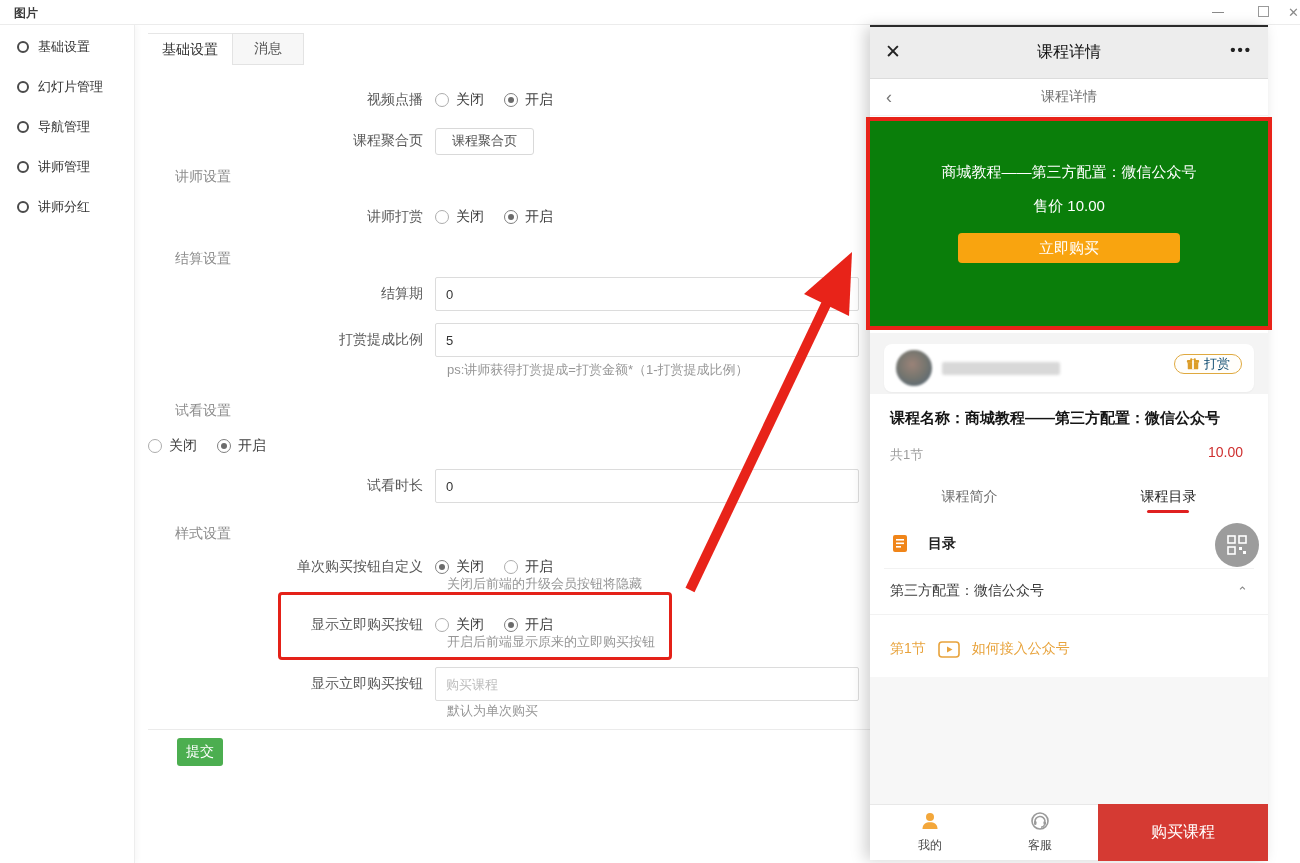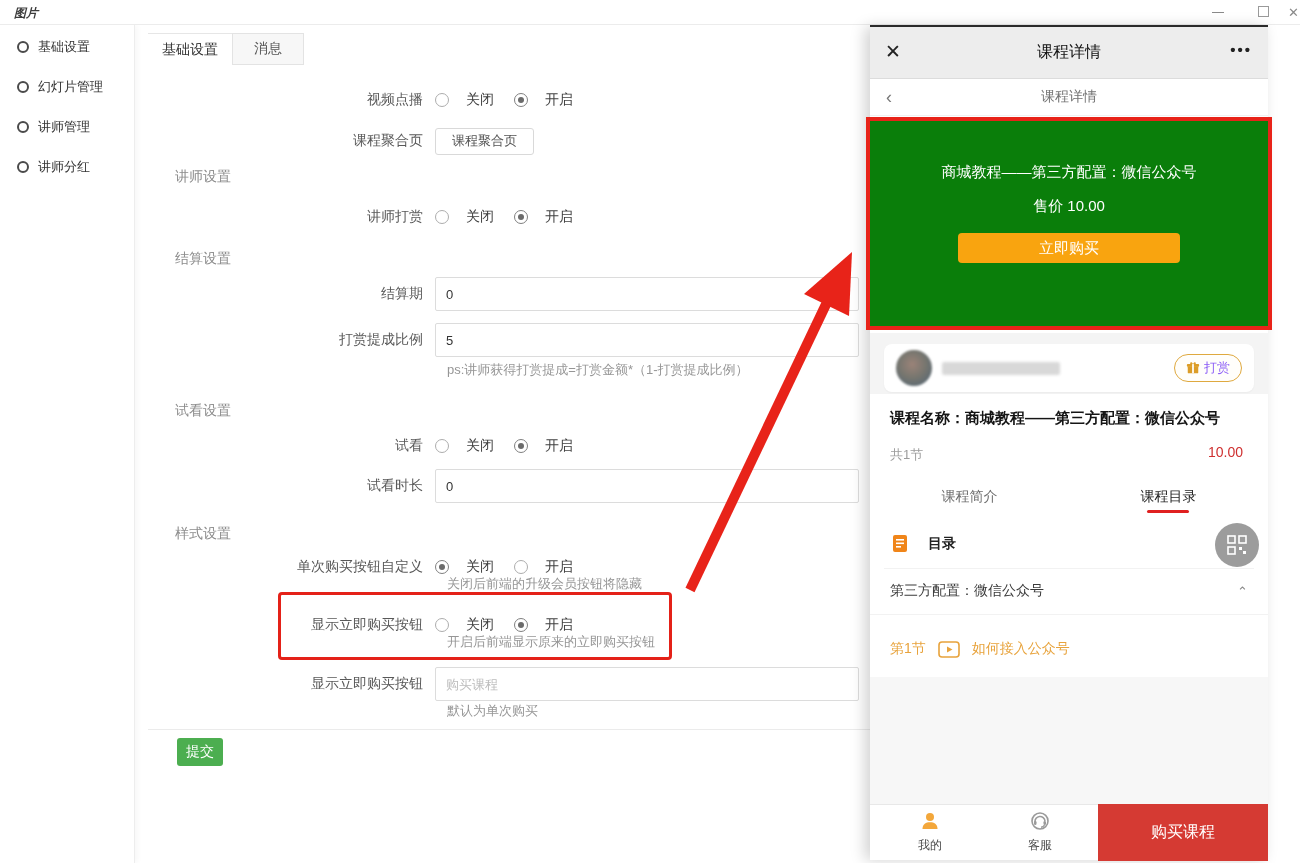--- a/index.html
+++ b/index.html
@@ -2,21 +2,21 @@
 <html><head>
 <meta charset="utf-8">
 <style>
   * { margin:0; padding:0; box-sizing:border-box; }
   html,body { width:1300px; height:863px; background:#fff; overflow:hidden;
     font-family:"Liberation Sans","DejaVu Sans",sans-serif; }
   body { position:relative; }
 
   
   .topbar { position:absolute; left:0; top:0; width:1300px; height:25px; background:#fff;
-    border-bottom:1px solid #ececec; z-index:5;font-style:italic; }
+    border-bottom:1px solid #ececec; z-index:5; }
   .topbar-title { position:absolute; left:14px; top:5px; font-size:12px; font-weight:bold; color:#3c3c3c; }
   .winctl { position:absolute; top:6px; color:#8a8a8a; }
   .winctl.min { left:1212px; width:12px; border-bottom:1px solid #8a8a8a; height:7px; }
   .winctl.max { left:1258px; width:11px; height:11px; border:1px solid #9a9a9a; }
   .winctl.close { left:1288px; font-size:13px; width:12px; overflow:hidden; line-height:13px; }
 
   
   .sidebar { position:absolute; left:0; top:25px; width:135px; height:838px; background:#fff;
     border-right:1px solid #ededed; box-shadow:2px 0 6px rgba(0,0,0,0.04); z-index:2; padding-top:2px; }
   .side-item { height:40px; display:flex; align-items:center; gap:9px; padding-left:17px; cursor:pointer; }
@@ -29,21 +29,21 @@
     font-size:14px; }
   .tab.active { background:#fff; color:#333; border-top:1px solid #e6e6e6; }
   .tab.inactive { background:#f7f7f7; color:#555; border:1px solid #e3e3e3; }
 
   
   .frow { position:absolute; left:148px; display:flex; align-items:center; height:20px; z-index:1; }
   .frow.tall { height:34px; }
   .flabel { width:287px; text-align:right; padding-right:12px; font-size:14px; color:#595959; white-space:nowrap; }
   .section-h { position:absolute; left:175px; font-size:14px; color:#8c8c8c; z-index:1; }
   .rgroup { display:flex; align-items:center; gap:20px; }
-  .ropt { display:flex; align-items:center; gap:17px; font-size:14px; color:#3f3f3f; cursor:pointer; }
+  .ropt { display:flex; align-items:center; gap:7px; font-size:14px; color:#3f3f3f; cursor:pointer; }
   .radio { width:14px; height:14px; border:1px solid #adadad; border-radius:50%; background:#fff;
     position:relative; flex:none; }
   .radio.checked { border-color:#7f7f7f; }
   .radio.checked::after { content:""; position:absolute; left:3px; top:3px; width:6px; height:6px;
     border-radius:50%; background:#6b6b6b; }
   .tinput { width:424px; height:34px; border:1px solid #dcdcdc; border-radius:2px; padding:0 10px;
     font-size:13px; color:#333; font-family:inherit; outline:none; }
   .tinput::placeholder { color:#bdbdbd; }
   .btn-plain { height:27px; padding:0 16px; background:#fff; border:1px solid #d9d9d9; border-radius:3px;
     font-size:13px; color:#555; cursor:pointer; }
@@ -80,23 +80,23 @@
     border:none; border-radius:4px; color:#fff; font-size:15px; cursor:pointer; }
 
   .p-graytop { position:absolute; left:0; top:306px; width:398px; height:61px; background:#f4f4f4; }
   .author-card { position:absolute; left:14px; top:317px; width:370px; height:48px; background:#fff;
     border-radius:8px; box-shadow:0 1px 2px rgba(0,0,0,0.04); }
   .avatar { position:absolute; left:12px; top:6px; width:36px; height:36px; border-radius:50%;
     background:radial-gradient(circle at 45% 40%, #9b8378 0%, #77766f 45%, #5f6b72 75%, #8a4a42 100%);
     filter:blur(1px); overflow:hidden; }
   .author-name { position:absolute; left:58px; top:18px; width:118px; height:13px; background:#d8d8d8;
     border-radius:2px; filter:blur(1.5px); }
-  .reward-pill { position:absolute; right:12px; top:10px; height:28px; padding:0 11px; background:#fffefb;
+  .reward-pill { position:absolute; right:12px; top:10px; height:20px; padding:0 11px; background:#fffefb;
     border:1px solid #dfa93f; border-radius:14px; display:flex; align-items:center; gap:4px;
-    color:#8b5cf6; font-size:13px; cursor:pointer; }
+    color:#0c4a6e; font-size:13px; cursor:pointer; }
 
   .p-white { position:absolute; left:0; top:367px; width:398px; height:283px; background:#fff; }
   .course-name { position:absolute; left:20px; top:15px; font-size:15px; font-weight:bold; color:#151515; }
   .lesson-count { position:absolute; left:20px; top:52px; font-size:13px; color:#9c9c9c; }
   .course-price { position:absolute; right:25px; top:50px; font-size:14px; color:#cf2f2f; }
   .p-tabs { position:absolute; left:0; top:88px; width:398px; height:32px; display:flex; }
   .p-tab { flex:1; text-align:center; font-size:14px; padding-top:6px; cursor:pointer; }
   .p-tab.inactive { color:#6e6e6e; }
   .p-tab.active { color:#1e1e1e; }
   .p-tab-underline { position:absolute; left:277px; top:116px; width:42px; height:3px; background:#e02020;
@@ -139,20 +139,24 @@
   <div class="side-item">
     <span class="side-bullet"></span>
     <span class="side-label">基础设置</span>
   </div>
   <div class="side-item">
     <span class="side-bullet"></span>
     <span class="side-label">幻灯片管理</span>
   </div>
   <div class="side-item">
     <span class="side-bullet"></span>
+    <span class="side-label">导航管理</span>
+  </div>
+  <div class="side-item">
+    <span class="side-bullet"></span>
     <span class="side-label">讲师管理</span>
   </div>
   <div class="side-item">
     <span class="side-bullet"></span>
     <span class="side-label">讲师分红</span>
   </div>
 </div>
 
 <div class="tabs">
   <div class="tab active">基础设置</div>
@@ -203,21 +207,20 @@
 
 <div class="frow tall" style="top:323px">
   <span class="flabel">打赏提成比例</span>
   <input class="tinput" value="5" style="">
 </div>
 <div class="hint" style="top:361px">ps:讲师获得打赏提成=打赏金额*（1-打赏提成比例）</div>
 
 <div class="section-h" style="top:402px">试看设置</div>
 
 <div class="frow" style="top:436px">
-  <span class="flabel">试看</span>
   <span class="rgroup">
     <span class="ropt">
         <span class="radio"></span>
         <span>关闭</span>
       </span>
     <span class="ropt">
         <span class="radio checked"></span>
         <span>开启</span>
       </span>
   </span>

